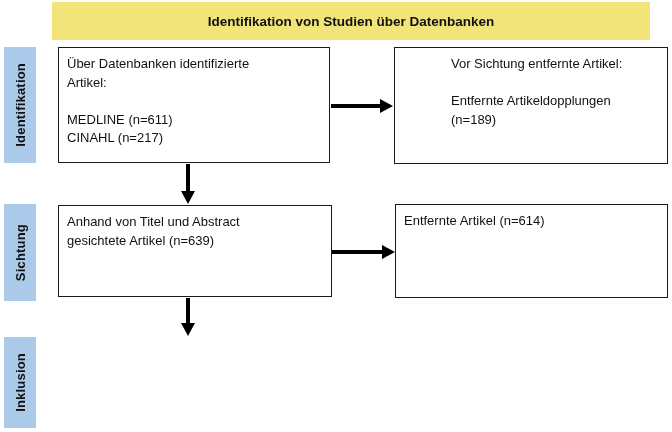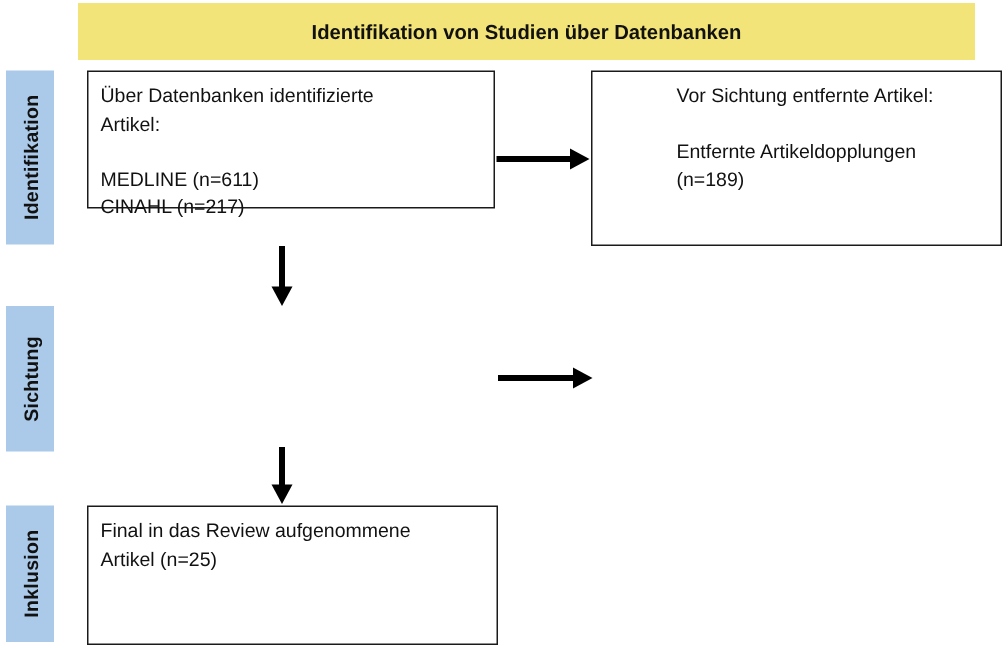--- a/index.html
+++ b/index.html
@@ -59,21 +59,21 @@
     font-size: 13px;
     line-height: 18.5px;
     color: #111;
     white-space: pre-line;
   }
   
   #label-identifikation { top: 47px;  height: 116px; }
   #label-sichtung       { top: 204px; height: 97px;  }
   #label-inklusion      { top: 337px; height: 91px;  }
 
-  #box-identified { left: 58px;  top: 47px;  width: 272px; height: 92px; }
+  #box-identified { left: 58px;  top: 47px;  width: 272px; height: 116px; }
   #box-duplicates { left: 394px; top: 47px;  width: 274px; height: 117px; padding-left: 48px; }
   #box-screened   { left: 58px;  top: 205px; width: 274px; height: 92px;  }
   #box-excluded   { left: 395px; top: 204px; width: 273px; height: 94px;  }
   #box-included   { left: 58px;  top: 337px; width: 274px; height: 93px;  }
 
   
   .arrow { position: absolute; }
   .arrow .shaft { position: absolute; background: var(--arrow-color, #000); }
   .arrow .head { position: absolute; width: 0; height: 0; }
 
@@ -124,26 +124,29 @@
 MEDLINE (n=611)
 CINAHL (n=217)</div>
   </div>
 
   <div class="flow-box" id="box-duplicates">
     <div class="box-text">Vor Sichtung entfernte Artikel:
 
 Entfernte Artikeldopplungen (n=189)</div>
   </div>
 
+  <div class="flow-box" id="box-screened">
+    <div class="box-text">Anhand von Titel und Abstract
+gesichtete Artikel (n=639)</div>
+  </div>
 
+  <div class="flow-box" id="box-excluded">
+    <div class="box-text">Entfernte Artikel (n=614)</div>
+  </div>
 
-  <div class="flow-box" id="box-included">
-    <div class="box-text">Final in das Review aufgenommene
-Artikel (n=25)</div>
-  </div>
 
   <div class="arrow arrow-h" id="arrow-identified-to-duplicates">
     <div class="shaft"></div>
     <div class="head"></div>
   </div>
 
   <div class="arrow arrow-v" id="arrow-identified-to-screened">
     <div class="shaft"></div>
     <div class="head"></div>
   </div>

